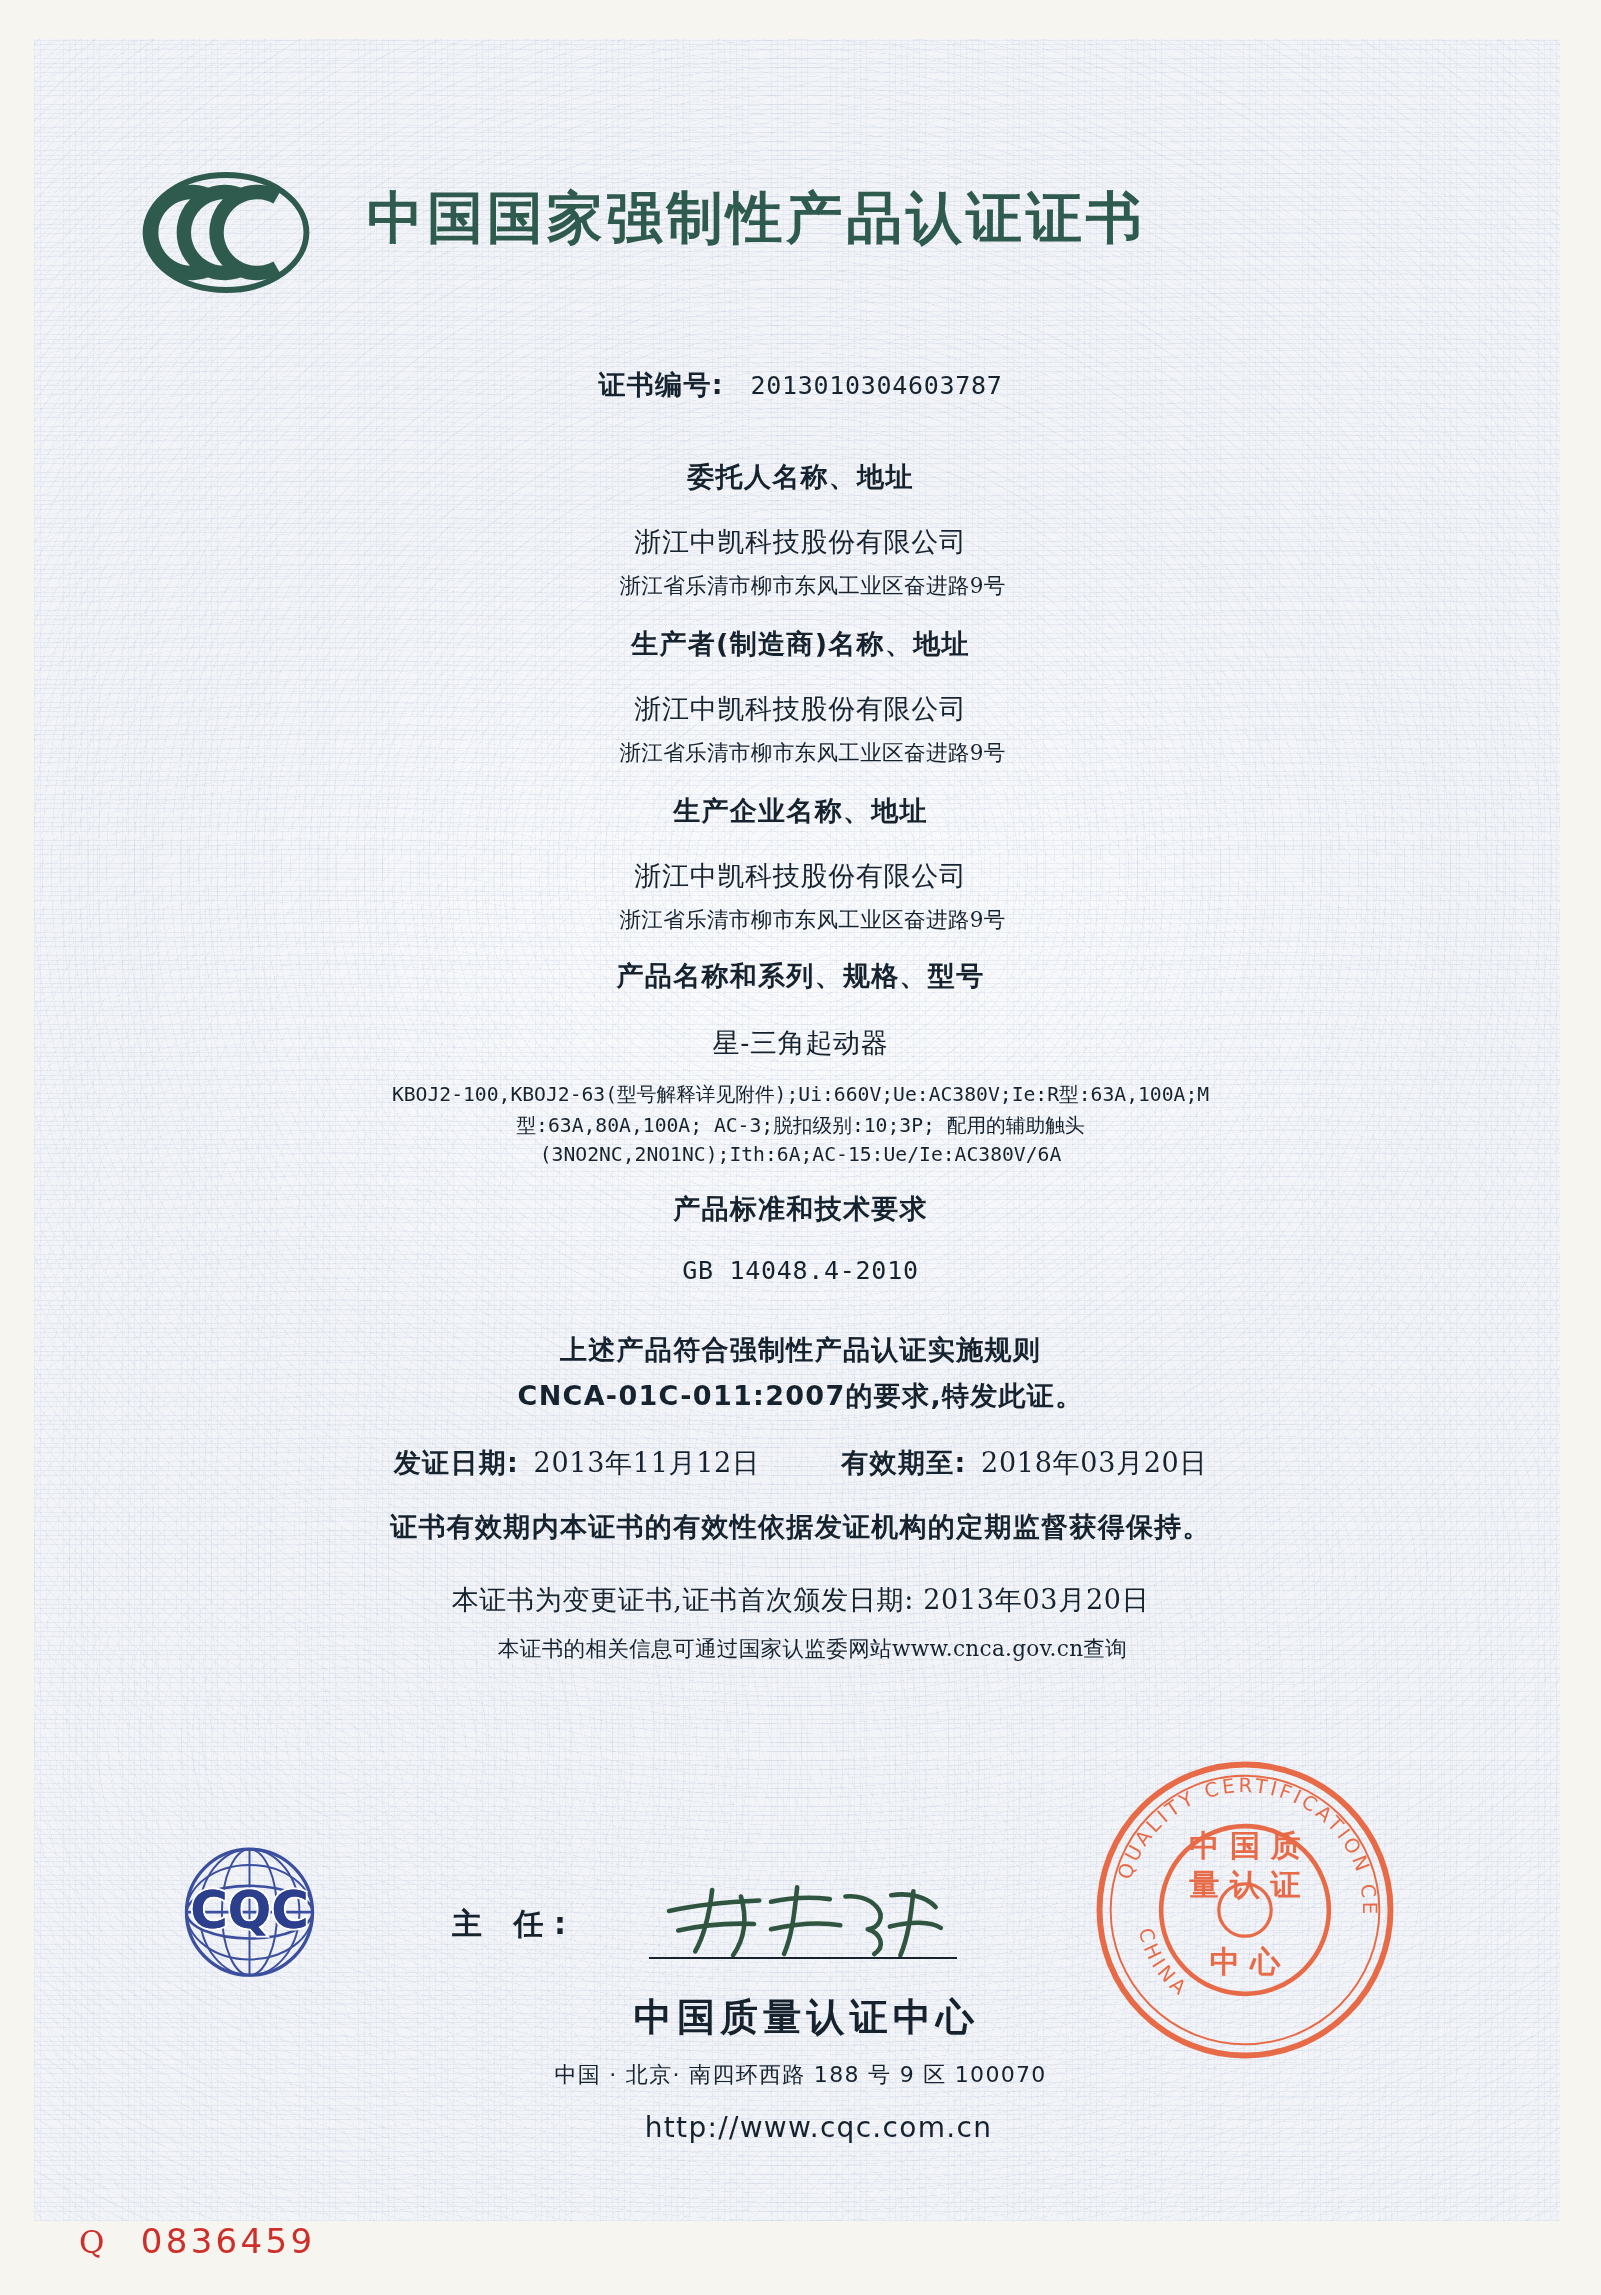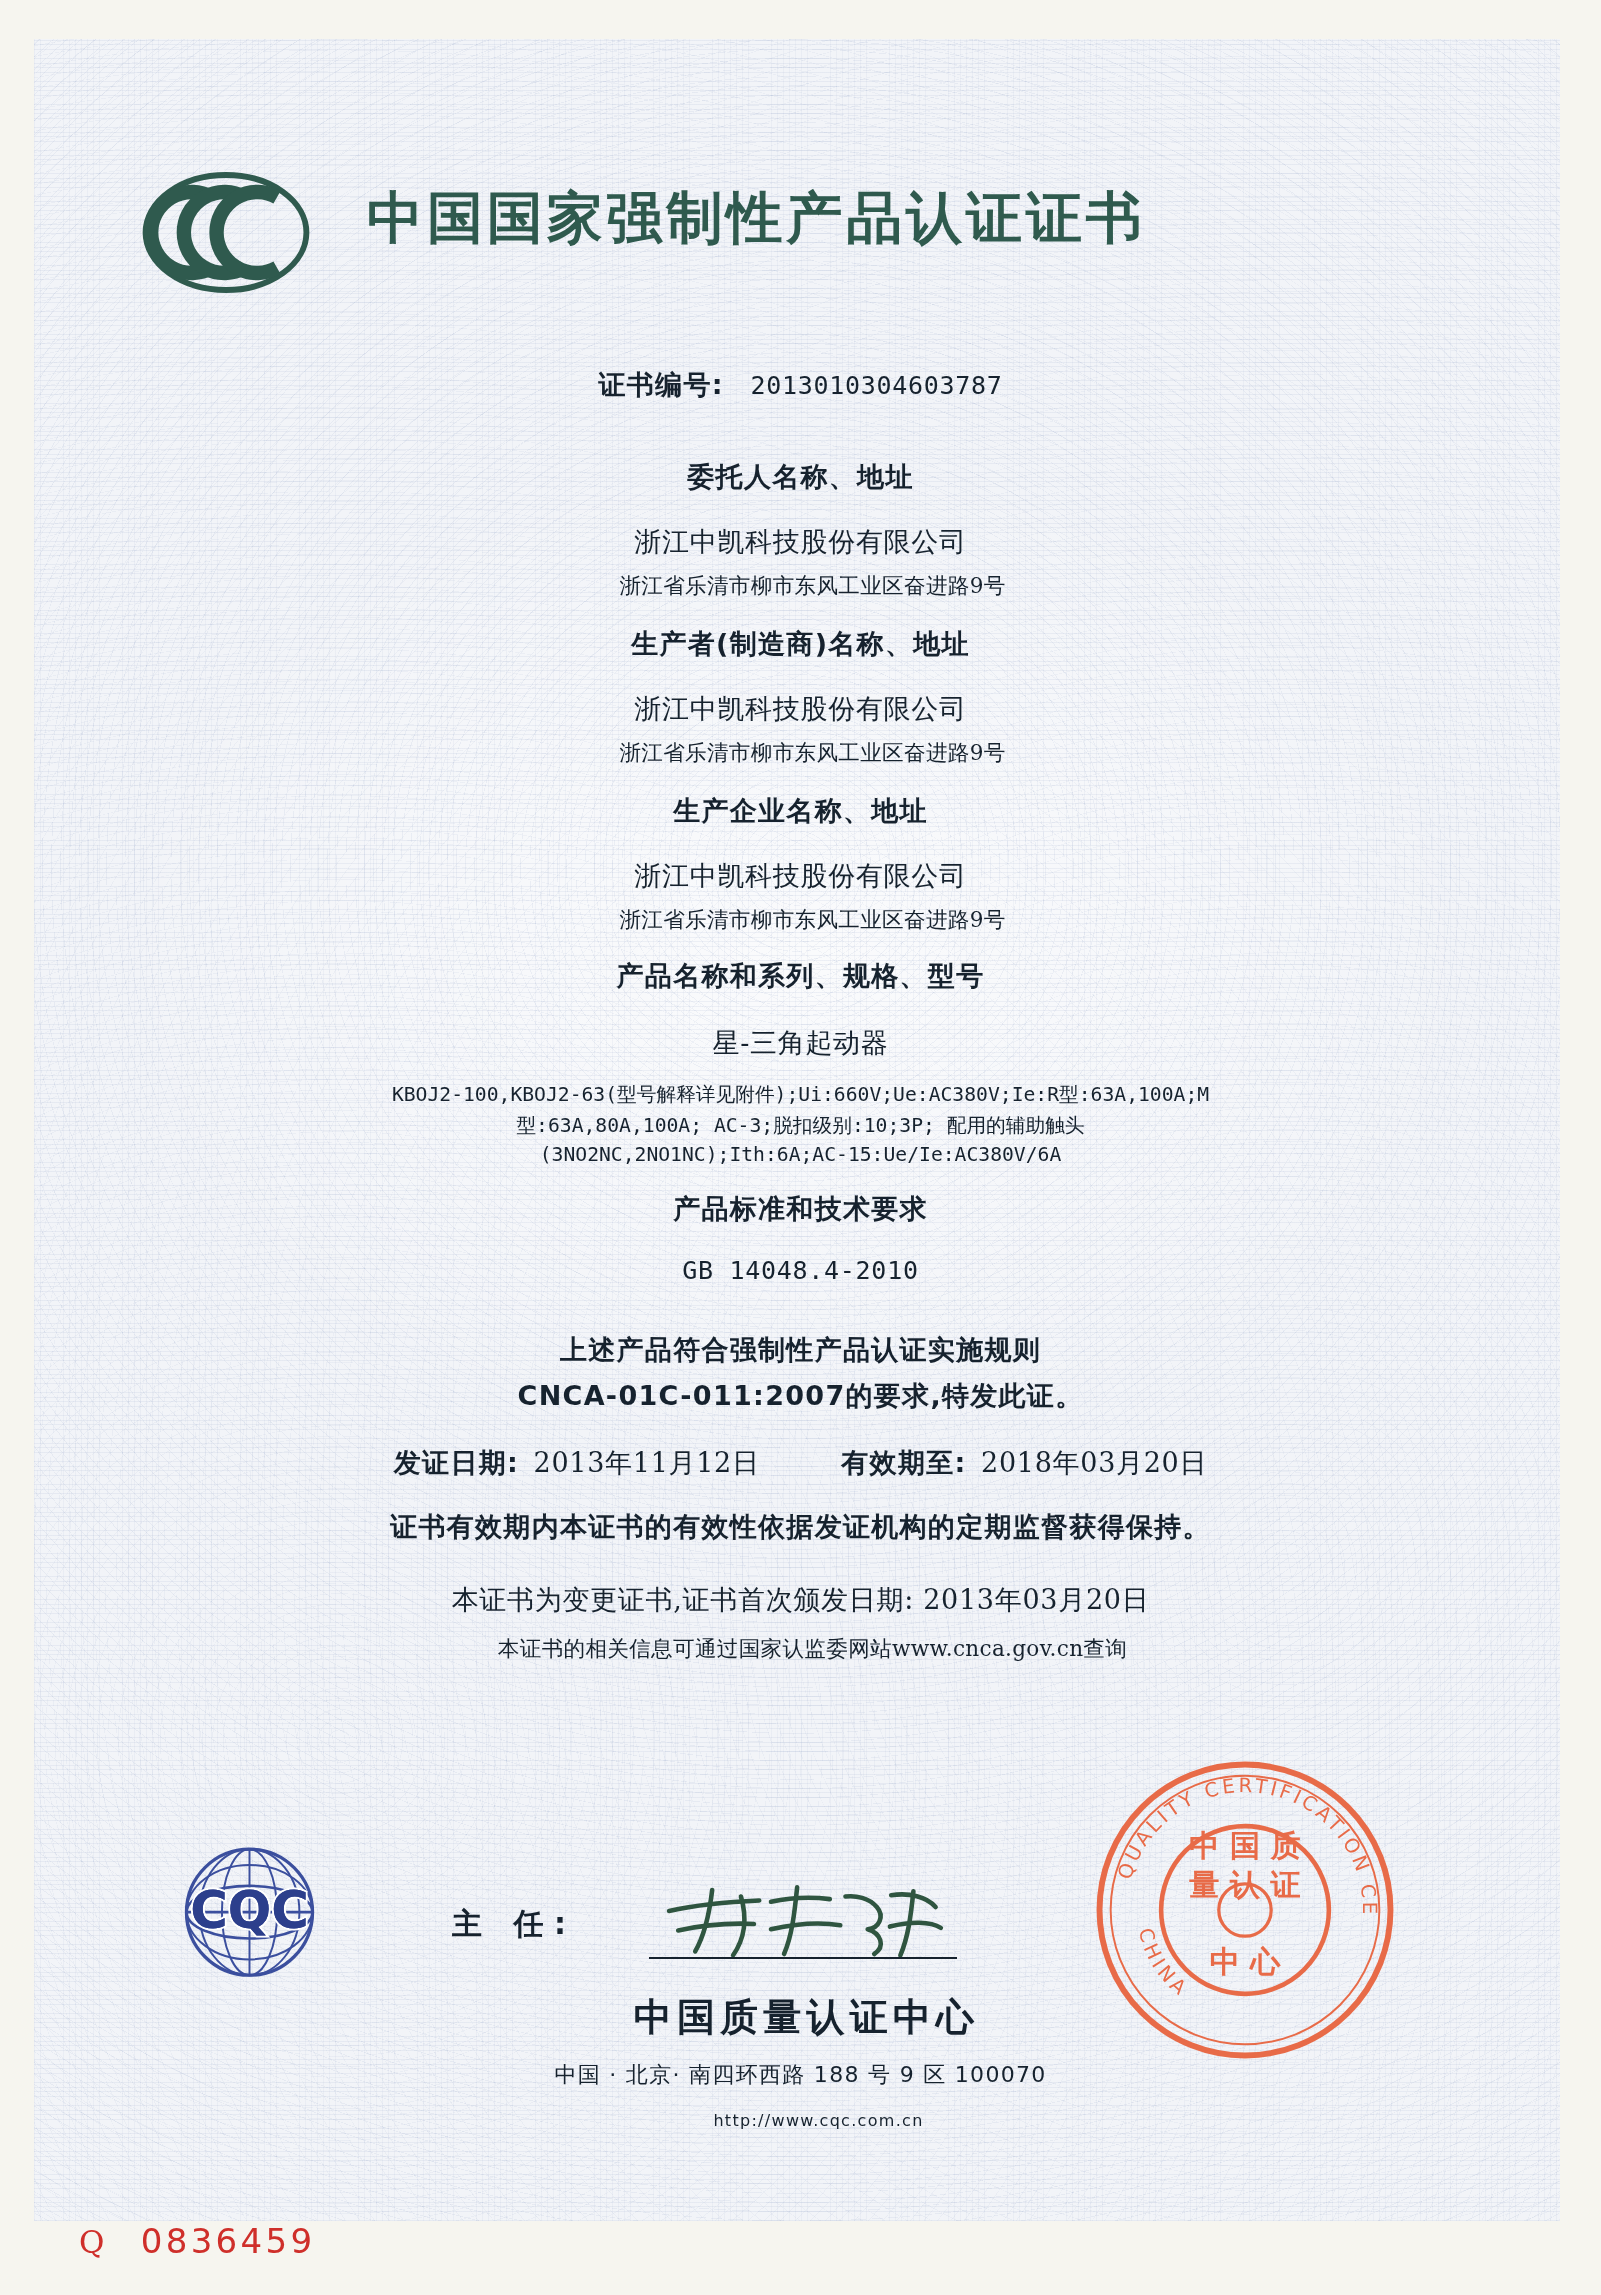--- a/index.html
+++ b/index.html
@@ -183,21 +183,21 @@
     font-size: 22px;
     letter-spacing: 1.3px;
     color: #16222e;
   }
   #issuer-website {
     position: absolute;
     left: 0; right: 0;
     top: 2111px;
     text-align: center;
     font-family: "DejaVu Sans", sans-serif;
-    font-size: 16px;
+    font-size: 28px;
     letter-spacing: 1.3px;
     color: #16222e;
     margin-left: 36px;
   }
 
   
   #red-seal {
     position: absolute;
     left: 1091px;
     top: 1756px;

